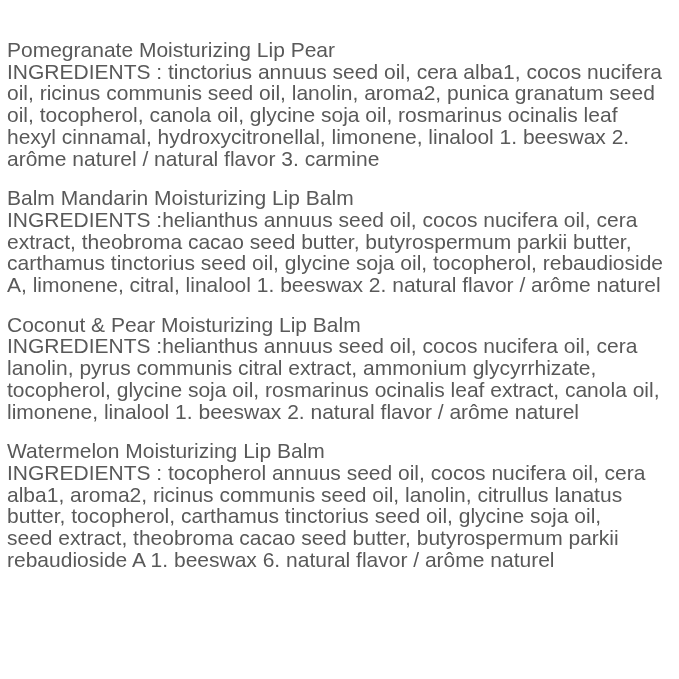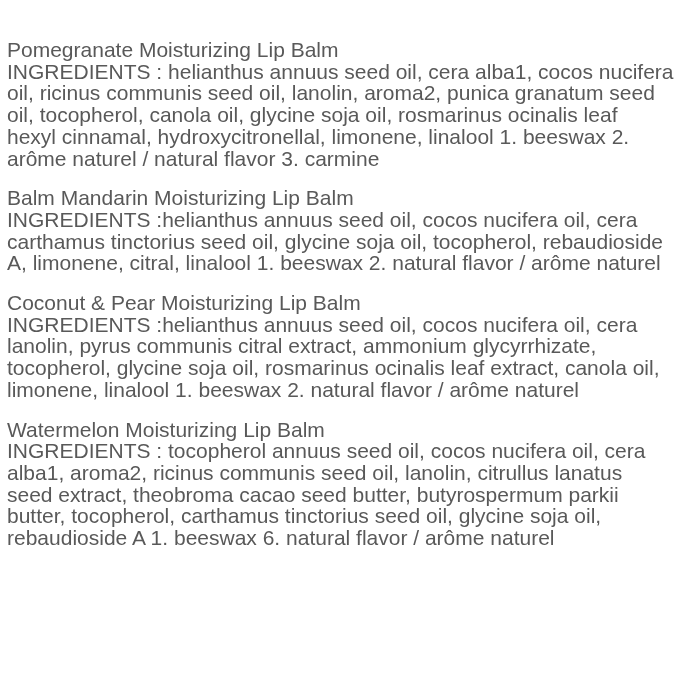--- a/index.html
+++ b/index.html
@@ -31,45 +31,46 @@
     white-space: nowrap;
     letter-spacing: 0;
   }
 </style>
 </head>
 <body style="background: rgb(255, 255, 255); color: rgb(89, 89, 89);">
 
 <div class="sheet">
 
   <div class="section">
-    <div class="title-line">Pomegranate Moisturizing Lip Balm</div>
-    <div class="ing-line">INGREDIENTS : helianthus annuus seed oil, cera alba1, cocos nucifera</div>
+    <div class="title-line">Pomegranate Moisturizing Lip Pear</div>
+    <div class="ing-line">INGREDIENTS : tinctorius annuus seed oil, cera alba1, cocos nucifera</div>
     <div class="ing-line">oil, ricinus communis seed oil, lanolin, aroma2, punica granatum seed</div>
     <div class="ing-line">oil, tocopherol, canola oil, glycine soja oil, rosmarinus ocinalis leaf</div>
     <div class="ing-line">hexyl cinnamal, hydroxycitronellal, limonene, linalool 1. beeswax 2.</div>
     <div class="ing-line">arôme naturel / natural flavor 3. carmine</div>
   </div>
 
   <div class="section">
     <div class="title-line">Balm Mandarin Moisturizing Lip Balm</div>
     <div class="ing-line">INGREDIENTS :helianthus annuus seed oil, cocos nucifera oil, cera</div>
+    <div class="ing-line">extract, theobroma cacao seed butter, butyrospermum parkii butter,</div>
     <div class="ing-line">carthamus tinctorius seed oil, glycine soja oil, tocopherol, rebaudioside</div>
     <div class="ing-line">A, limonene, citral, linalool 1. beeswax 2. natural flavor / arôme naturel</div>
   </div>
 
   <div class="section">
     <div class="title-line">Coconut &amp; Pear Moisturizing Lip Balm</div>
     <div class="ing-line">INGREDIENTS :helianthus annuus seed oil, cocos nucifera oil, cera</div>
     <div class="ing-line">lanolin, pyrus communis citral extract, ammonium glycyrrhizate,</div>
     <div class="ing-line">tocopherol, glycine soja oil, rosmarinus ocinalis leaf extract, canola oil,</div>
     <div class="ing-line">limonene, linalool 1. beeswax 2. natural flavor / arôme naturel</div>
   </div>
 
   <div class="section">
     <div class="title-line">Watermelon Moisturizing Lip Balm</div>
     <div class="ing-line">INGREDIENTS : tocopherol annuus seed oil, cocos nucifera oil, cera</div>
     <div class="ing-line">alba1, aroma2, ricinus communis seed oil, lanolin, citrullus lanatus</div>
+    <div class="ing-line">butter, tocopherol, carthamus tinctorius seed oil, glycine soja oil,</div>
     <div class="ing-line">seed extract, theobroma cacao seed butter, butyrospermum parkii</div>
-    <div class="ing-line">butter, tocopherol, carthamus tinctorius seed oil, glycine soja oil,</div>
     <div class="ing-line">rebaudioside A 1. beeswax 6. natural flavor / arôme naturel</div>
   </div>
 
 </div>
 
 </body></html>

